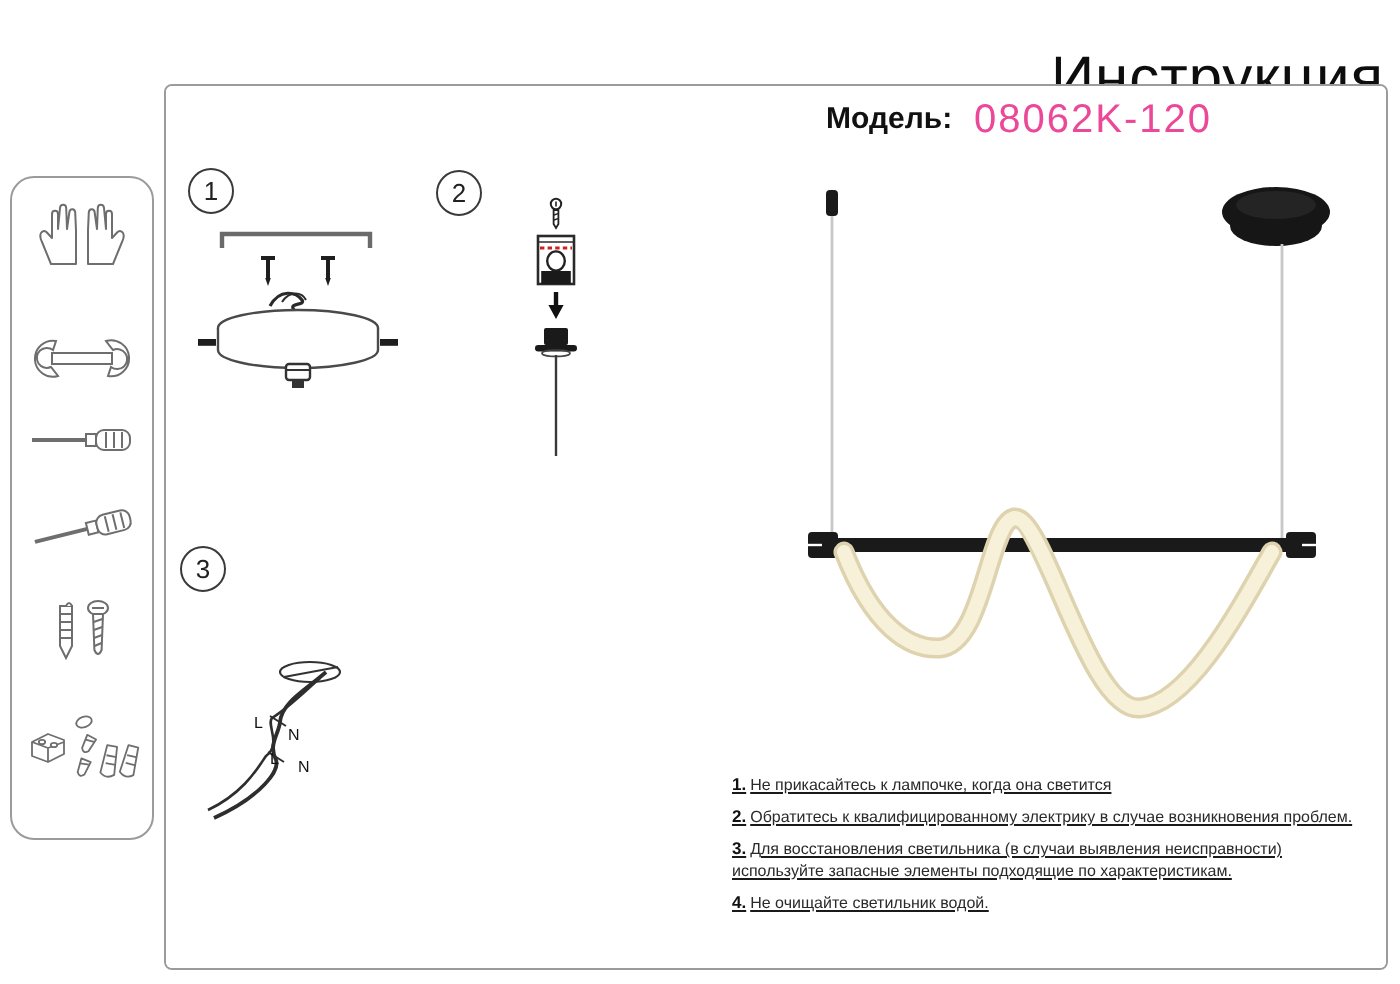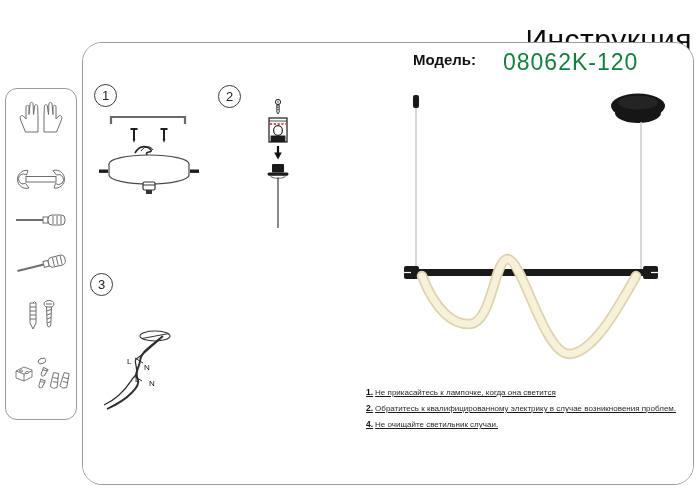--- a/index.html
+++ b/index.html
@@ -13,28 +13,28 @@
   }
   
   .sidebar{
     position:absolute;left:5px;top:88px;width:70px;height:330px;
     border:1px solid #9b9b9b;border-radius:12px;background:#fff;
   }
   .tool{position:absolute;left:0;width:70px;display:flex;justify-content:center;}
   
   .main-box{
     position:absolute;left:82px;top:42px;width:610px;height:441px;
-    border:1px solid #9b9b9b;border-radius:20px;background:#fff;overflow:hidden;
+    border:1px solid #9b9b9b;border-radius:4px;background:#fff;overflow:hidden;
   }
   .model-row{
     position:absolute;left:0;top:0;width:610px;height:33px;
     border-bottom:1px solid #7d7d7d;background:#fff;
   }
   .model-label{position:absolute;left:330px;top:8px;font-size:15px;font-weight:bold;color:#111;}
-  .model-value{position:absolute;left:420px;top:6px;font-size:23px;font-weight:400;letter-spacing:1px;color:#15803d;}
+  .model-value{position:absolute;left:404px;top:6px;font-size:20px;font-weight:400;letter-spacing:1px;color:#ec4899;}
   .cell{position:absolute;background:#fff;}
   .cell1{left:0;top:33px;width:123px;height:190px;border-right:1px solid #7d7d7d;border-bottom:1px solid #7d7d7d;}
   .cell2{left:123px;top:33px;width:150px;height:190px;border-right:1px solid #7d7d7d;border-bottom:1px solid #7d7d7d;}
   .cell3{left:0;top:223px;width:123px;height:218px;border-right:1px solid #7d7d7d;}
   .cell4{left:123px;top:223px;width:150px;height:218px;border-right:1px solid #7d7d7d;}
   .cell-lamp{left:273px;top:33px;width:337px;height:300px;border-bottom:1px solid #7d7d7d;}
   .cell-notes{left:273px;top:333px;width:337px;height:108px;padding:11px 10px 0 10px;box-sizing:border-box;text-decoration:underline;}
   .step-badge{
     position:absolute;width:21px;height:21px;border:1.3px solid #3a3a3a;border-radius:50%;
     font-size:13px;display:flex;align-items:center;justify-content:center;color:#222;background:#fff;
@@ -221,16 +221,17 @@
       <g fill="none" stroke-linecap="round">
         <path d="M66,200 C80,236 98,249 114,248 C136,246 138,186 151,183 C166,181 188,280 214,278 C238,276 262,232 280,200" stroke="#ded3ae" stroke-width="10.5"></path>
         <path d="M66,200 C80,236 98,249 114,248 C136,246 138,186 151,183 C166,181 188,280 214,278 C238,276 262,232 280,200" stroke="#f7f1da" stroke-width="7"></path>
       </g>
     </svg>
   </div>
 
   <div class="cell cell-notes">
     <div class="note-item"><span class="note-num">1.</span><span>Не прикасайтесь к лампочке, когда она светится</span></div>
     <div class="note-item"><span class="note-num">2.</span><span>Обратитесь к квалифицированному электрику в случае возникновения проблем.</span></div>
-    <div class="note-item"><span class="note-num">4.</span><span>Не очищайте светильник случаи.</span></div>
+    <div class="note-item"><span class="note-num">3.</span><span>Для восстановления светильника (в случаи выявления неисправности) используйте запасные элементы подходящие по характеристикам.</span></div>
+    <div class="note-item"><span class="note-num">4.</span><span>Не очищайте светильник водой.</span></div>
   </div>
 
 </div>
 
 </body></html>

